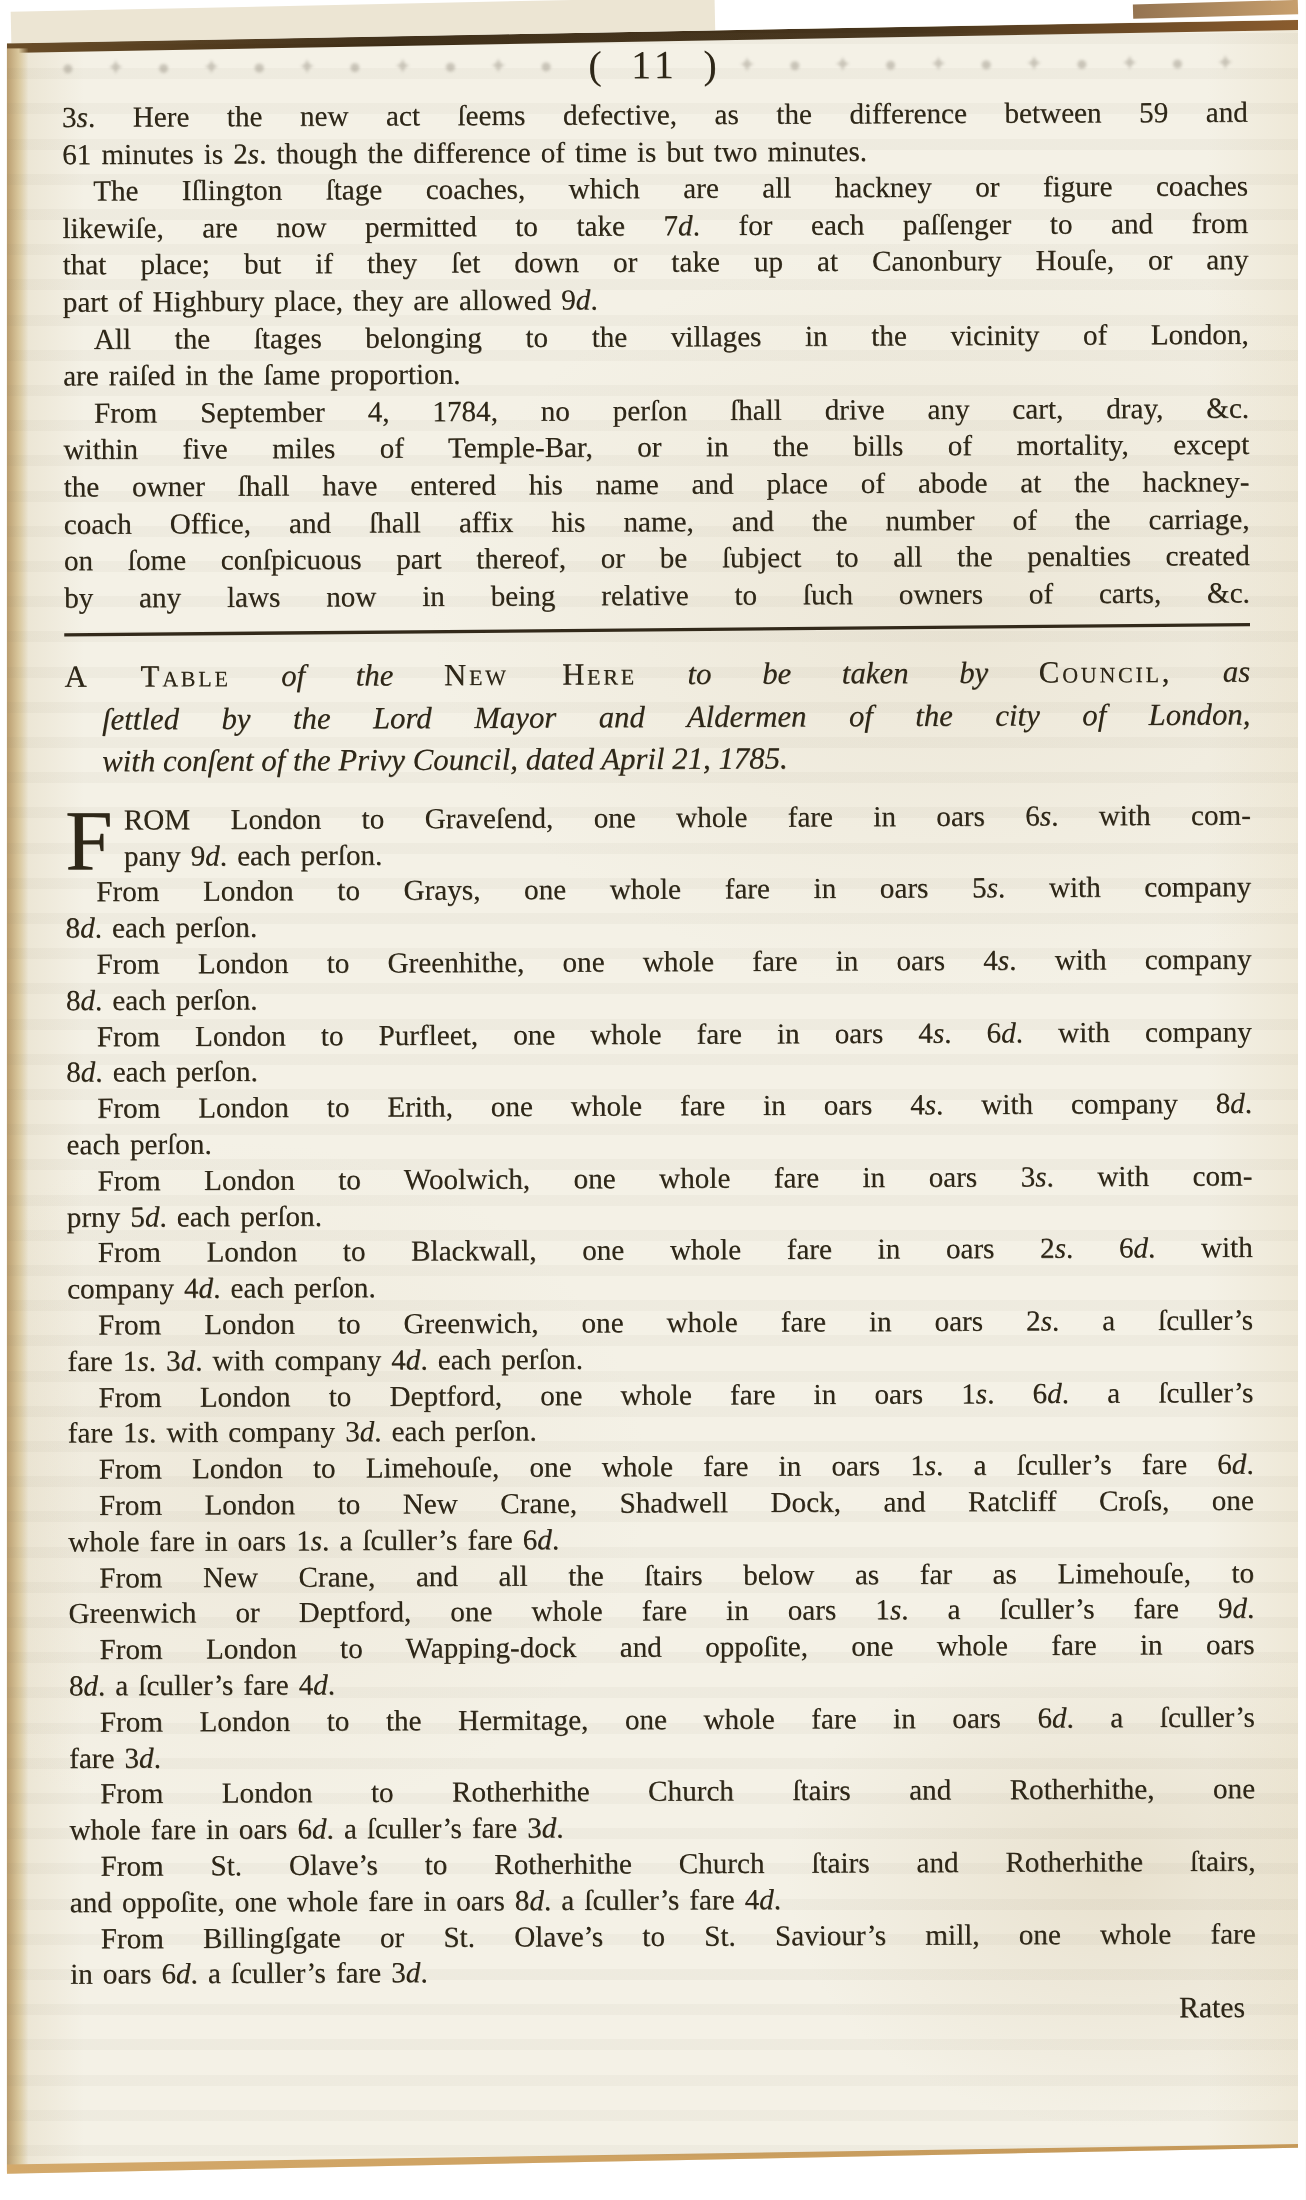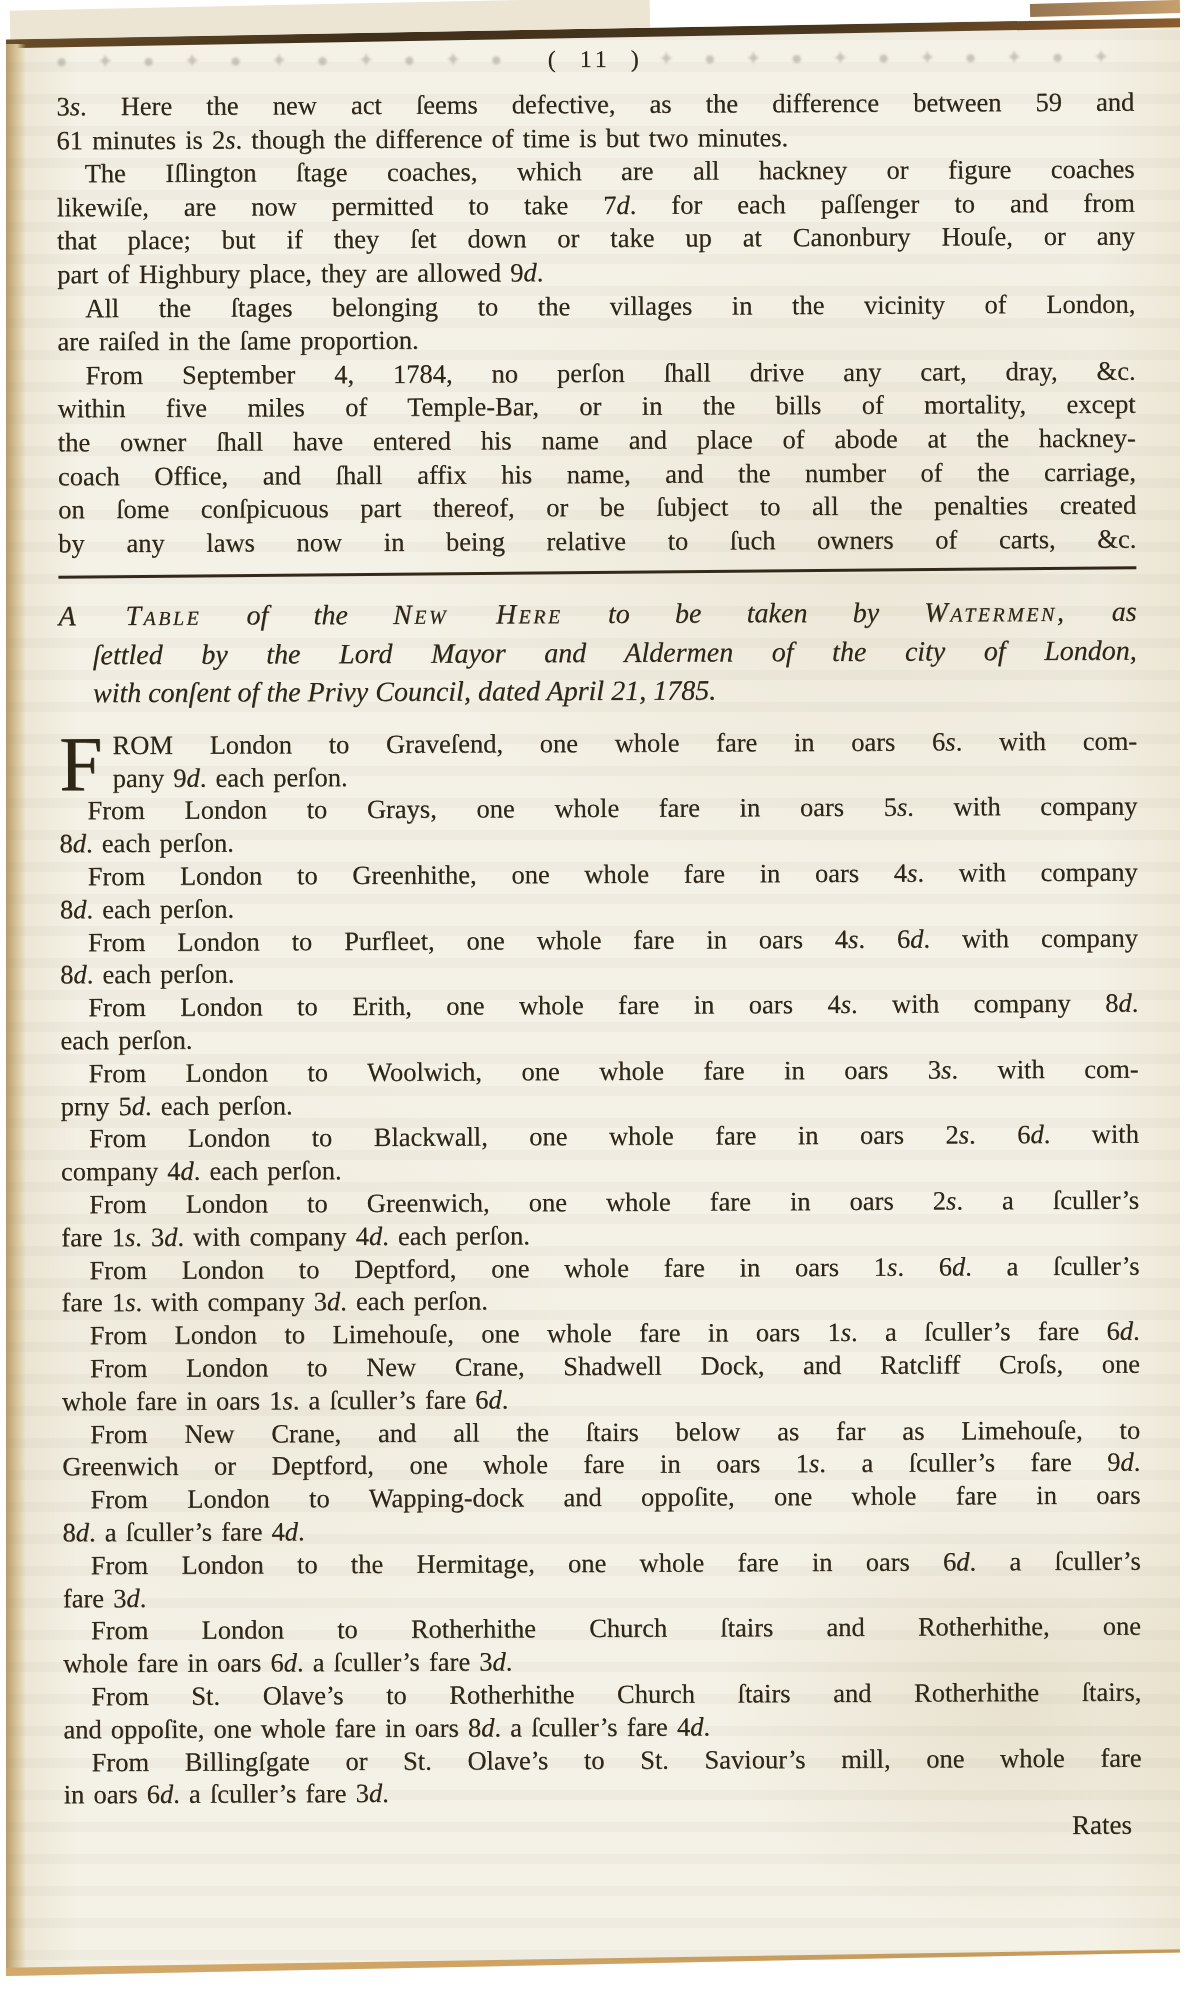--- a/index.html
+++ b/index.html
@@ -27,30 +27,30 @@
       background:linear-gradient(to right,#d3a96b,#c89a58);}
   .ghost{position:absolute;inset:0;pointer-events:none;
       background:repeating-linear-gradient(to bottom,transparent 0 22px,rgba(130,120,95,.05) 22px 32px);}
   .content{position:absolute;left:54px;right:42px;top:30px;color:#2e2718;
       transform:rotate(-.25deg);
       text-shadow:.3px .3px .4px rgba(47,40,23,.55);}
   .folio-row{display:flex;align-items:center;height:42px;margin-bottom:8px;}
   .orn{flex:1;font-size:18px;letter-spacing:13px;color:#8d8678;opacity:.42;
       filter:blur(1.3px);white-space:nowrap;overflow:hidden;}
   .orn.right{text-align:right;}
-  .folio{font-size:24px;letter-spacing:4px;word-spacing:10px;padding:0 16px;}
+  .folio{font-size:36px;letter-spacing:4px;word-spacing:10px;padding:0 16px;}
   .line{font-size:26.5px;line-height:33.6px;word-spacing:2.5px;text-align:left;}
   .j{text-align:justify;text-align-last:justify;}
   .line.first{text-indent:28px;}
   .pr{font-style:italic;}
   .rule{border:none;border-top:3px solid #32291a;margin:13px 0 21px;transform:rotate(-.25deg);}
   .hline{font-size:28px;line-height:38.5px;}
   .hline.ind{text-indent:34px;}
   #table-heading{margin-bottom:16px;}
-  .sc{font-variant:small-caps;letter-spacing:2.5px;font-style:italic;}
+  .sc{font-variant:small-caps;letter-spacing:2.5px;}
   .it{font-style:italic;}
   #entries .line{line-height:32.8px;}
   .dropcap{float:left;font-size:78px;line-height:60px;padding:5px 10px 0 0;}
   .catch-row{text-align:right;padding-right:10px;margin-top:3px;font-size:27px;}
 </style>
 </head>
 <body>
 
 <div class="upper-leaf"></div>
 <div class="corner-smudge"></div>
@@ -89,21 +89,21 @@
           <div class="line j">the owner ſhall have entered his name and place of abode at the hackney-</div>
           <div class="line j">coach Office, and ſhall affix his name, and the number of the carriage,</div>
           <div class="line j">on ſome conſpicuous part thereof, or be ſubject to all the penalties created</div>
           <div class="line j">by any laws now in being relative to ſuch owners of carts, &amp;c.</div>
         </div>
       </div>
 
     <hr class="rule">
 
     <div id="table-heading">
-        <div class="hline j"><span class="sc">A Table</span><span class="it"> of the </span><span class="sc">New Here</span><span class="it"> to be taken by </span><span class="sc">Watermen,</span><span class="it"> as</span></div>
+        <div class="hline j"><span class="sc">A Table</span><span class="it"> of the </span><span class="sc">New Here</span><span class="it"> to be taken by </span><span class="sc">Council,</span><span class="it"> as</span></div>
         <div class="hline j ind"><span class="it">ſettled by the Lord Mayor and Aldermen of the city of London,</span></div>
         <div class="hline ind"><span class="it">with conſent of the Privy Council, dated April 21, 1785.</span></div>
       </div>
 
     <div id="entries">
         <div class="entry">
           <span class="dropcap">F</span>
           <div class="line j">ROM London to Graveſend, one whole fare in oars 6<i class="pr">s</i>. with com-</div>
           <div class="line">pany 9<i class="pr">d</i>. each perſon.</div>
         </div>

